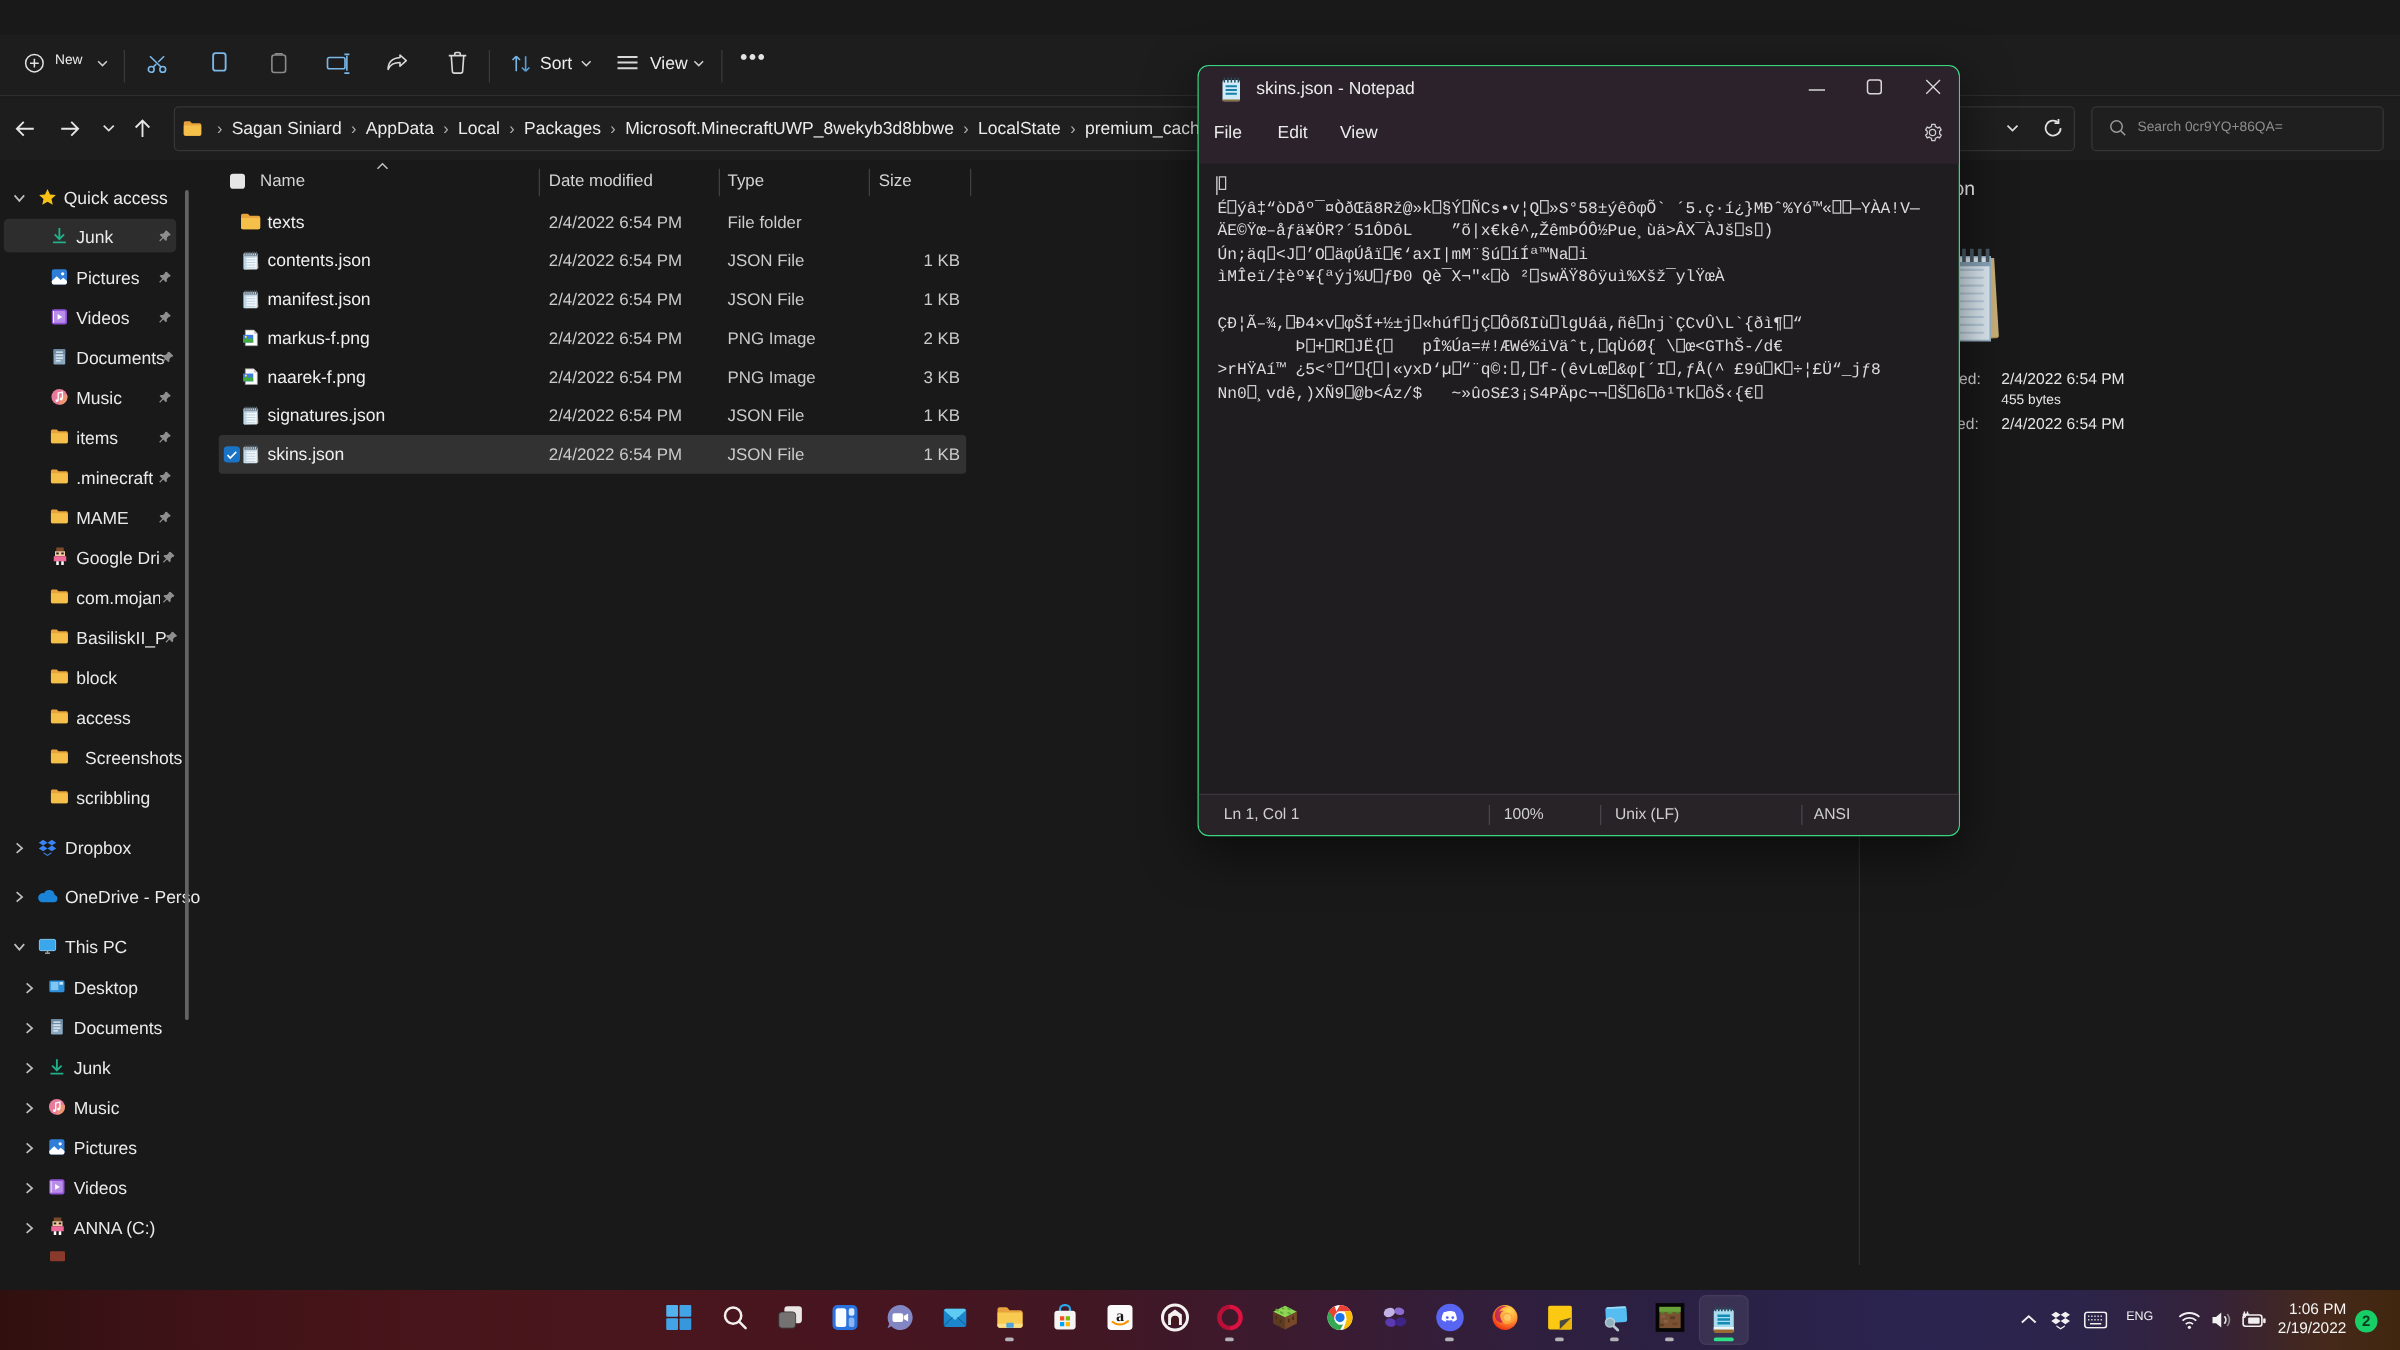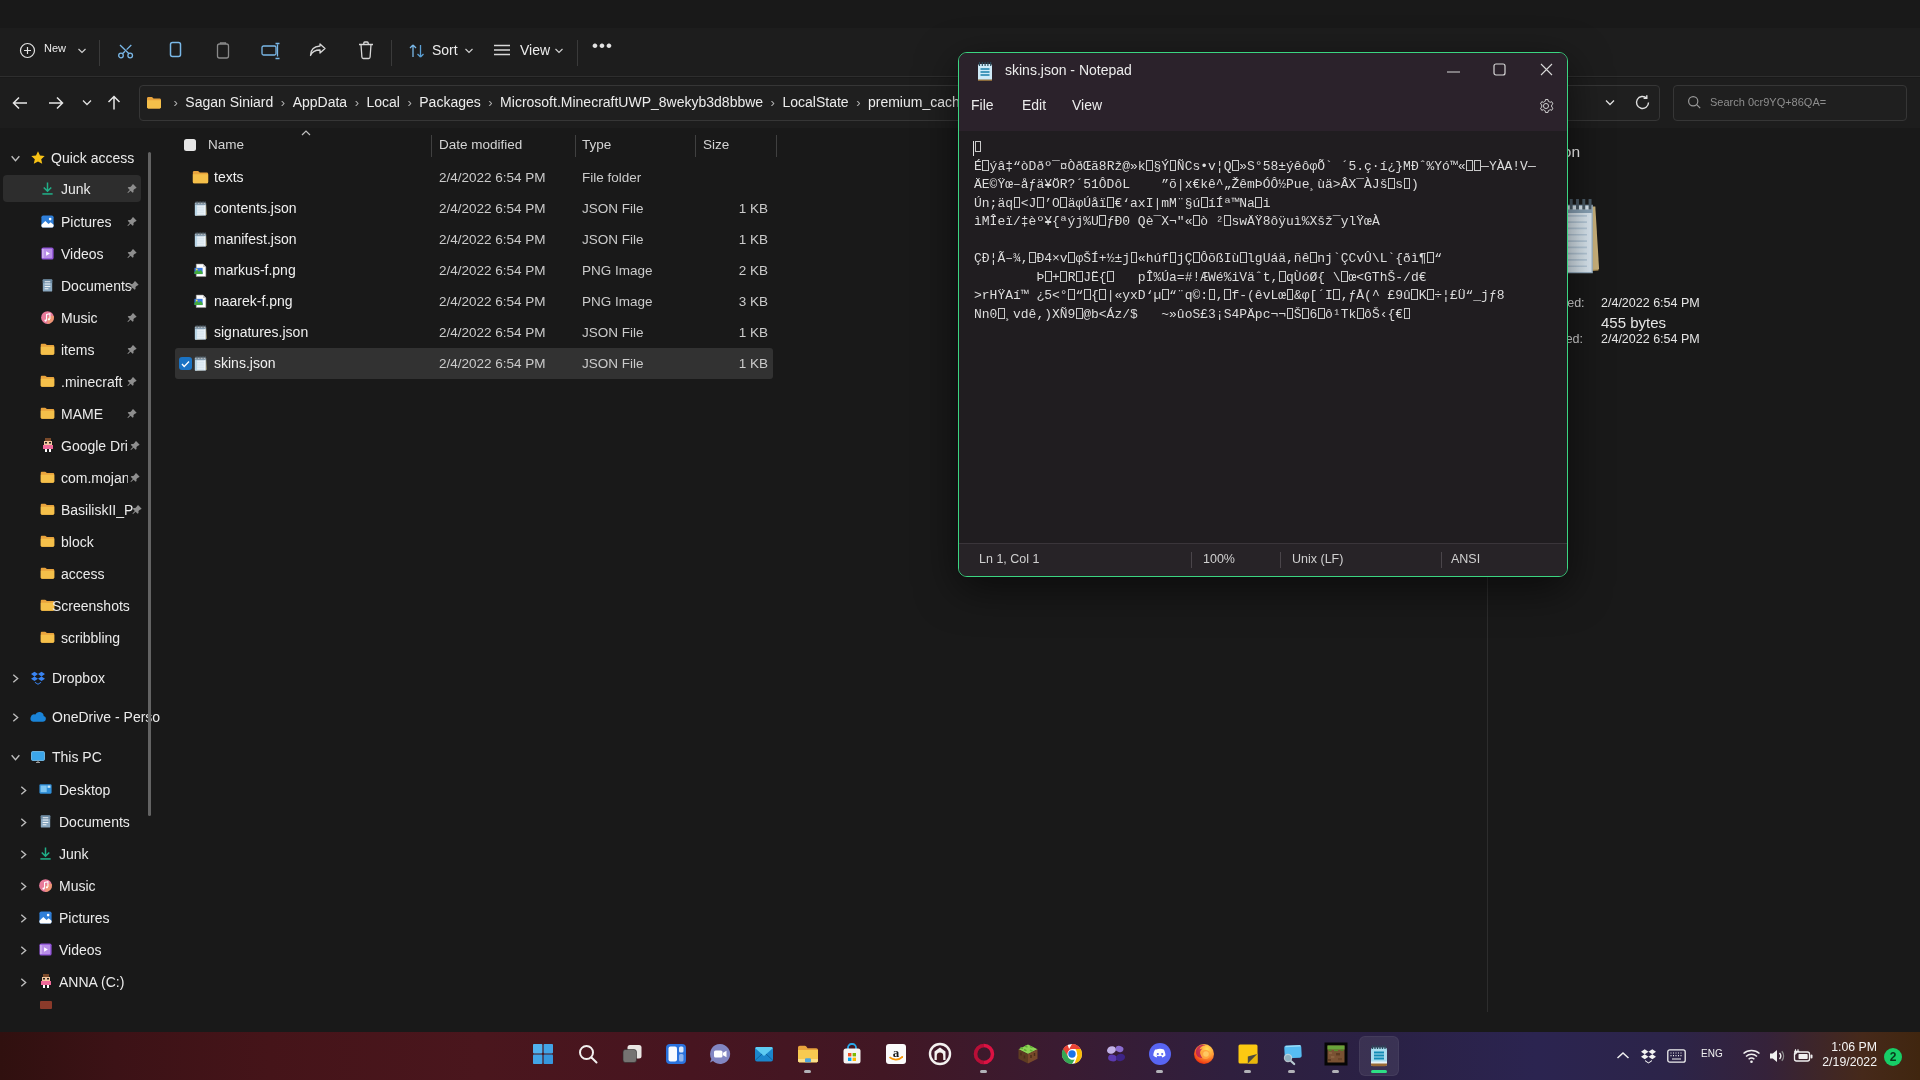--- a/index.html
+++ b/index.html
@@ -315,21 +315,21 @@
     <div class="srow" style="top:433px">
         <svg class="abs" style="left:40px;top:5px" width="15" height="15">
           <use href="#i-folder"></use>
         </svg>
         <span class="slbl" style="left:61px">access</span>
       </div>
     <div class="srow" style="top:465px">
         <svg class="abs" style="left:40px;top:5px" width="15" height="15">
           <use href="#i-folder"></use>
         </svg>
-        <span class="slbl" style="left:52px">Screenshots</span>
+        <span class="slbl" style="left:68px">Screenshots</span>
       </div>
     <div class="srow" style="top:497px">
         <svg class="abs" style="left:40px;top:5px" width="15" height="15">
           <use href="#i-folder"></use>
         </svg>
         <span class="slbl" style="left:61px">scribbling</span>
       </div>
     <div class="srow" style="top:537px">
         <svg class="abs" style="left:10px;top:8px" width="11" height="11">
           <use href="#i-chev-r"></use>
@@ -524,25 +524,25 @@
         <linearGradient id="pvg" x1="0" y1="0" x2="1" y2="0">
           <stop offset="0" stop-color="#7fc4e8" stop-opacity="0.55"></stop>
           <stop offset="0.5" stop-color="#cfe6f2" stop-opacity="0.1"></stop>
           <stop offset="1" stop-color="#ffffff" stop-opacity="0"></stop>
         </linearGradient>
       </defs>
   </svg>
   <div class="t" style="left:1504px;top:296px;font-size:12.5px;color:#d6d6d6">Date modified:</div>
   <div class="t" style="left:1601px;top:296px;font-size:12.5px;color:#e6e6e6">2/4/2022 6:54 PM</div>
   <div class="t" style="left:1500px;top:314px;font-size:12.5px;color:#d6d6d6">Size:</div>
-  <div class="t" style="left:1601px;top:314px;font-size:15px;color:#e6e6e6">455 bytes</div>
+  <div class="t" style="left:1601px;top:314px;font-size:11px;color:#e6e6e6">455 bytes</div>
   <div class="t" style="left:1508px;top:332px;font-size:12.5px;color:#d6d6d6">Date created:</div>
   <div class="t" style="left:1601px;top:332px;font-size:12.5px;color:#e6e6e6">2/4/2022 6:54 PM</div>
 </div>
-<div id="notepad" style="position:absolute;left:958px;top:52px;width:610px;height:525px;background:#201d20;border:1.5px solid #3bd581;border-radius:9px;box-shadow:0 12px 40px rgba(0,0,0,0.55);overflow:hidden">
+<div id="notepad" style="position:absolute;left:958px;top:52px;width:610px;height:617px;background:#201d20;border:1.5px solid #3bd581;border-radius:9px;box-shadow:0 12px 40px rgba(0,0,0,0.55);overflow:hidden">
   <div class="abs" style="left:0;top:0;width:100%;height:78px;background:#2b222b"></div>
   <svg class="abs" style="left:16px;top:8px" width="20" height="22" viewBox="0 0 20 22">
       <rect x="3" y="3" width="14" height="17" rx="1.5" fill="#cfeaf8"></rect>
       <path d="M5.5 8h9M5.5 11h9M5.5 14h9" stroke="#1b7fa8" stroke-width="1.6"></path>
       <path d="M4.5 1v4M7.3 1v4M10.1 1v4M12.9 1v4M15.7 1v4" stroke="#2a4a5a" stroke-width="1.2"></path>
       <path d="M3 18.5h14v1.5H3z" fill="#8a6a3a"></path>
     </svg>
   <div class="t" style="left:46px;top:9px;font-size:14px;color:#ececec">skins.json - Notepad</div>
   <svg class="abs" style="left:487px;top:14px" width="15" height="10" viewBox="0 0 15 10">
       <path d="M1 5h13" stroke="#d8d8d8" stroke-width="1.2"></path>

